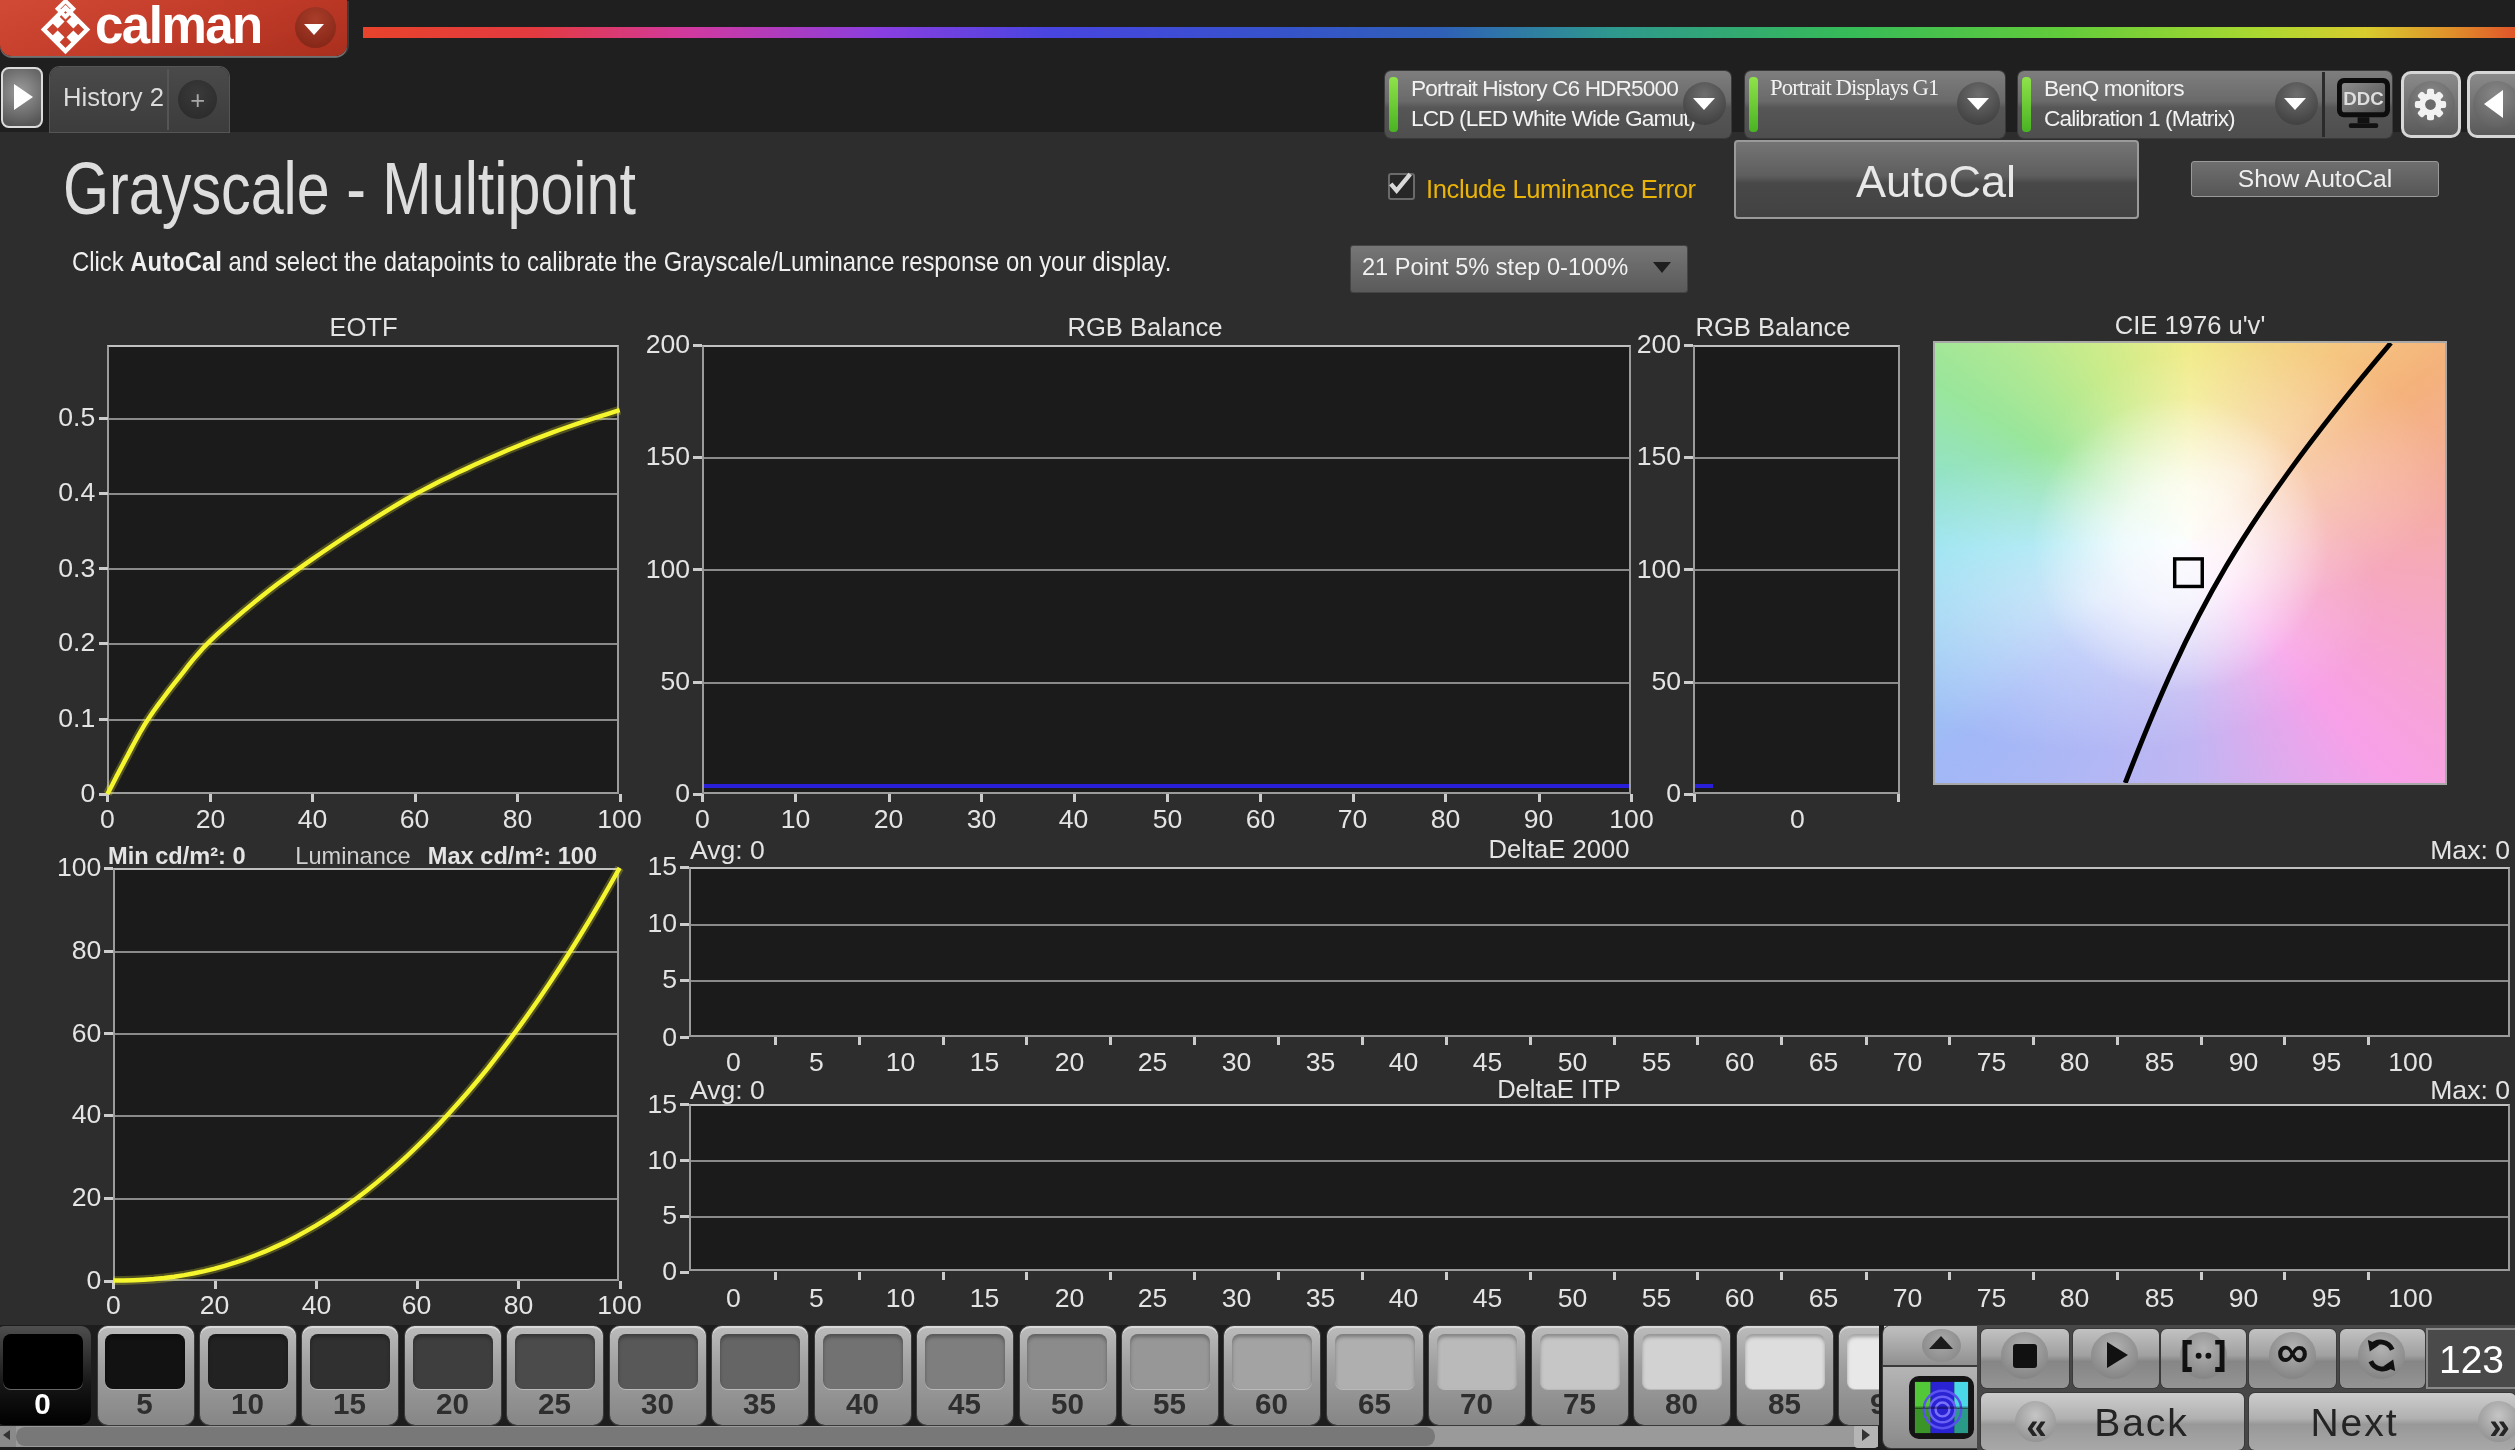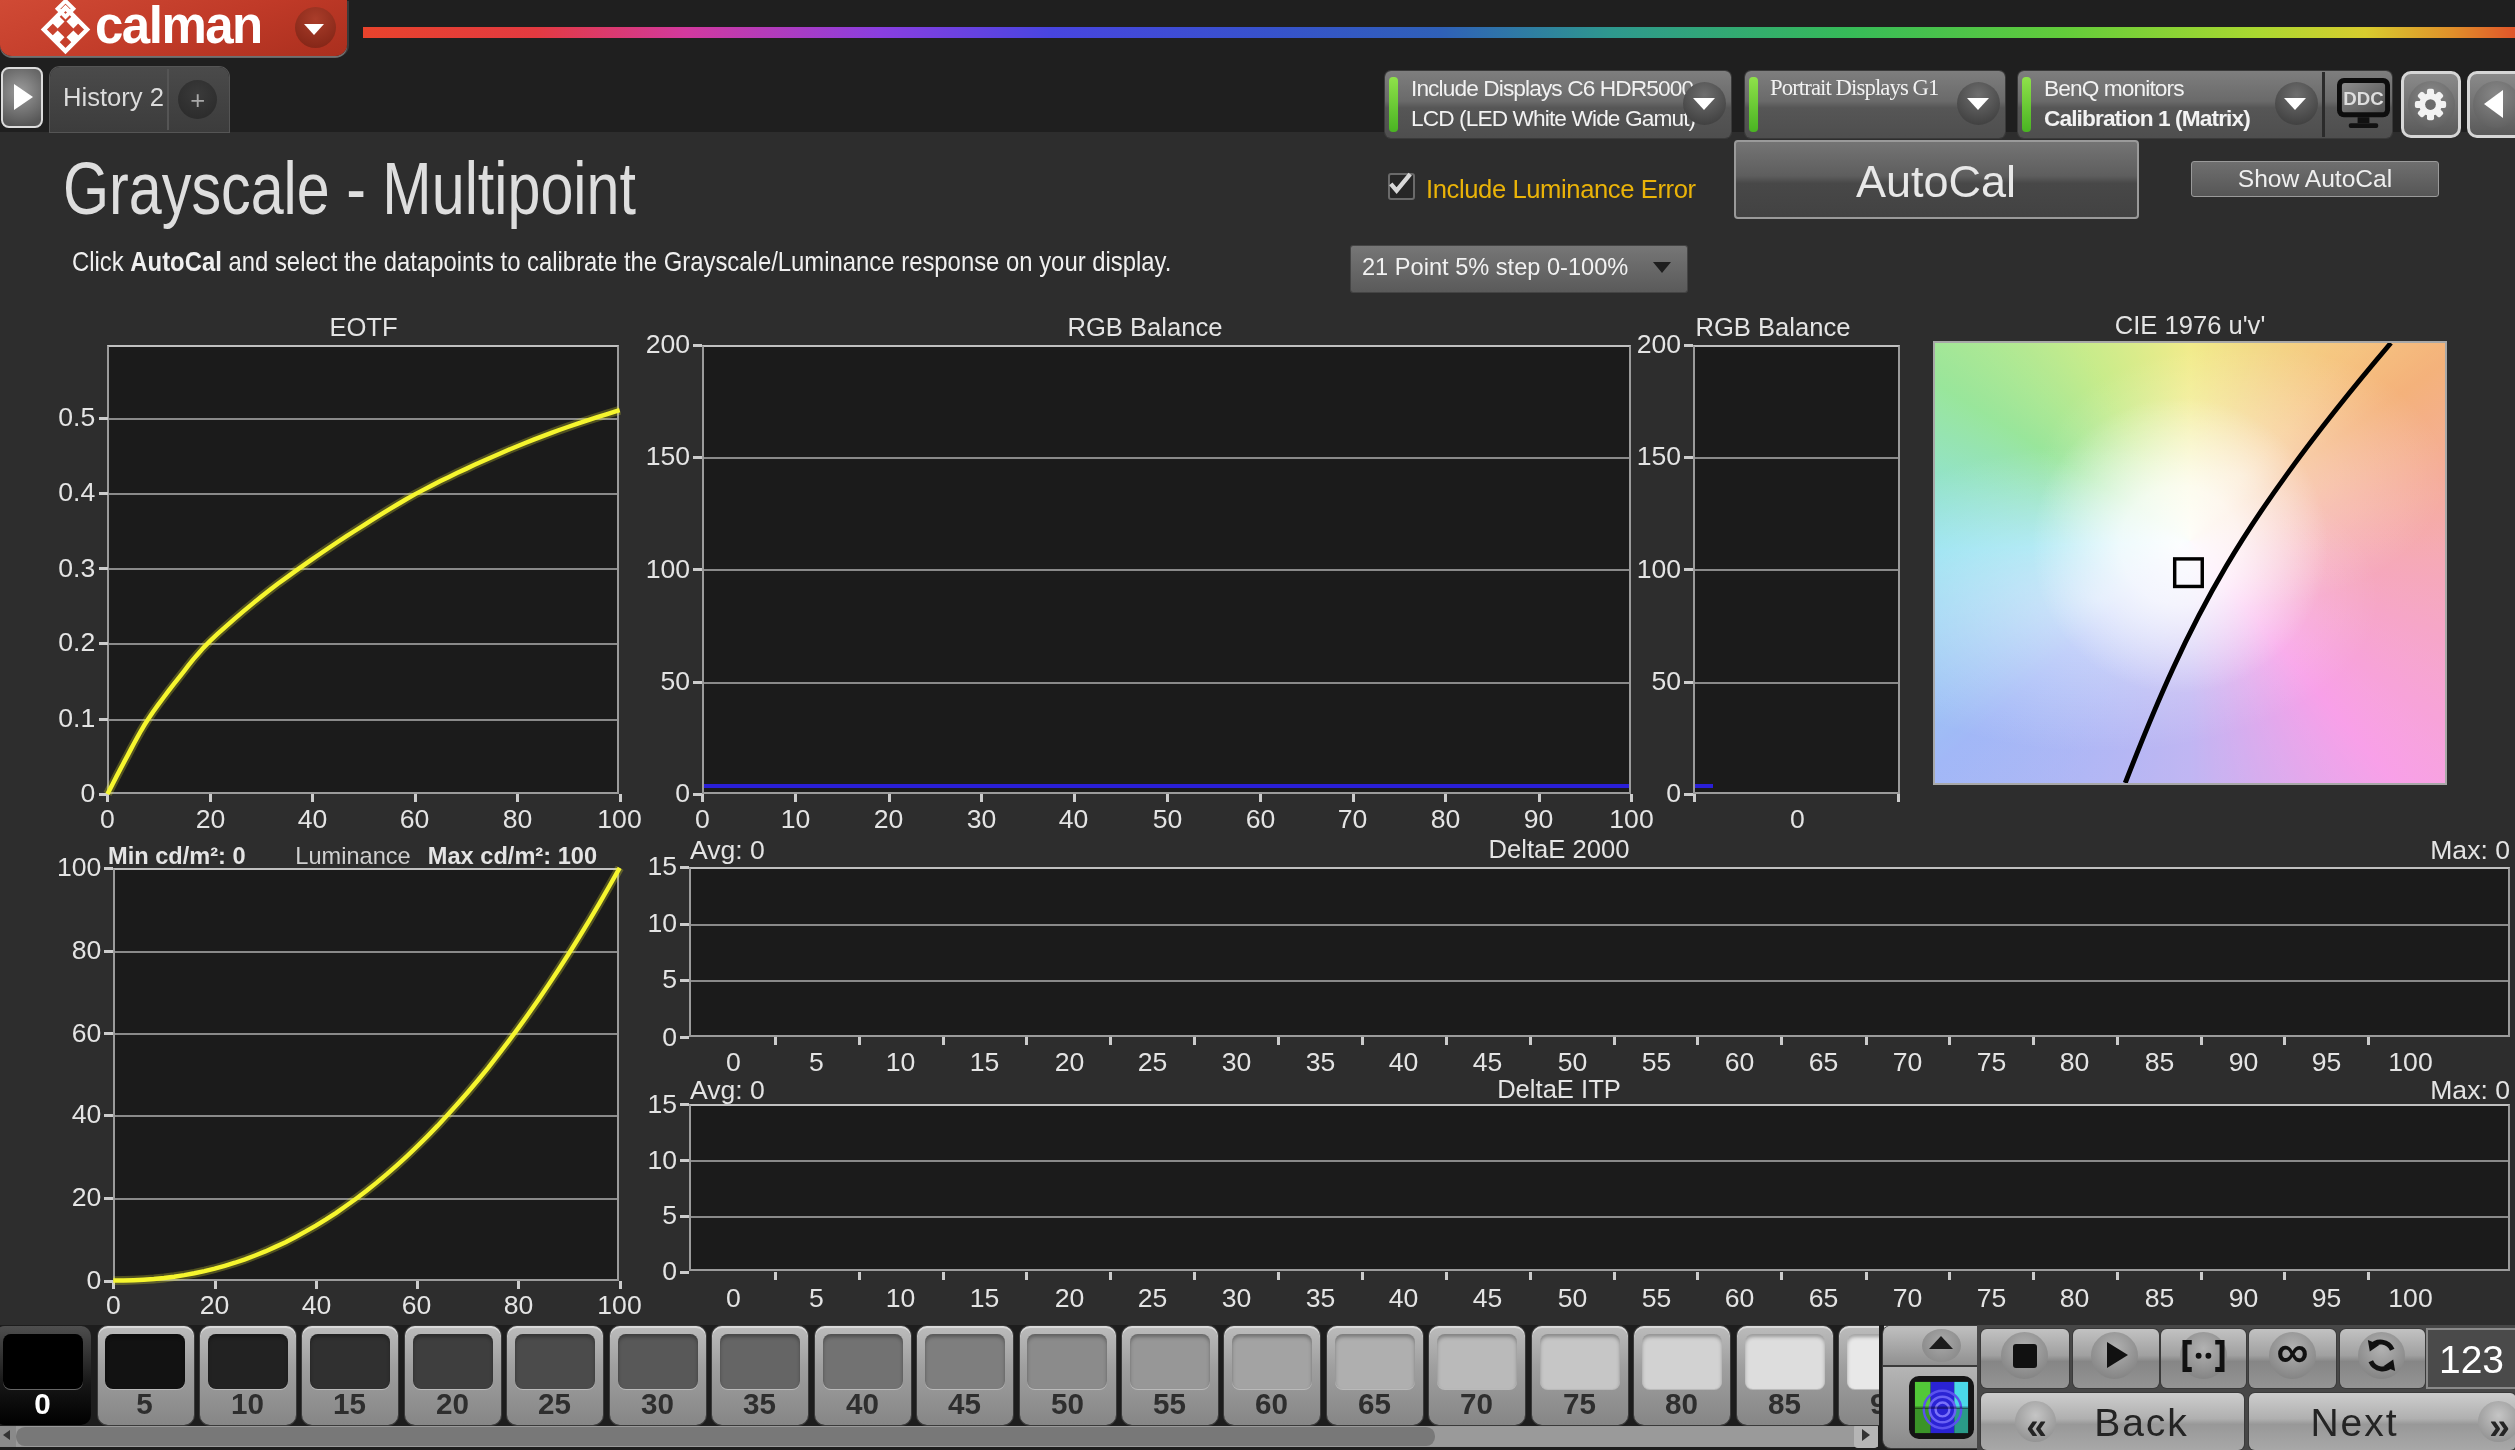--- a/index.html
+++ b/index.html
@@ -25,33 +25,33 @@
 <div style="position:absolute;left:304px;top:23.6px;width:0;height:0;border-left:10.8px solid transparent;border-right:10.8px solid transparent;border-top:11.8px solid #ffffff;"></div>
 <div style="position:absolute;left:1px;top:67px;width:42px;height:61px;border-radius:7.9px;border:2px solid #dcdcdc;background:radial-gradient(circle at 45% 40%,#9c9c9c,#565656 85%);"></div>
 <div style="position:absolute;left:13.8px;top:84px;width:0;height:0;border-top:13.8px solid transparent;border-bottom:13.8px solid transparent;border-left:19.7px solid #ffffff;"></div>
 <div style="position:absolute;left:50px;top:67px;width:179px;height:65px;border-radius:9.9px 9.9px 0 0;background:linear-gradient(180deg,#4a4a4a,#3c3c3c);box-shadow:0 0 0 1px #555;"></div>
 <div style="position:absolute;left:63px;top:83px;white-space:nowrap;font-size:25.6px;color:#dcdcdc;font-weight:400;">History 2</div>
 <div style="position:absolute;left:167px;top:69px;width:2px;height:61px;background:#555555;"></div>
 <div style="position:absolute;left:178px;top:80px;width:39px;height:39px;border-radius:50%;background:radial-gradient(circle at 50% 35%,#3a3a3a,#2c2c2c 80%);"></div>
 <div style="position:absolute;left:188px;top:86px;width:19.7px;text-align:center;white-space:nowrap;font-size:25.6px;color:#a8a8a8;font-weight:400;">+</div>
 <div style="position:absolute;left:1385px;top:71px;width:346px;height:67px;border-radius:5.9px;background:linear-gradient(180deg,#7e7e7e 0%,#6a6a6a 45%,#565656 55%,#4e4e4e 100%);box-shadow:0 0 0 1px #3a3a3a;"></div>
     <div style="position:absolute;left:1389px;top:77px;width:8.9px;height:55px;border-radius:3.9px;background:linear-gradient(180deg,#8fe24a,#49b322);"></div>
-    <div style="position:absolute;left:1411px;top:75px;white-space:nowrap;font-size:22.7px;color:#f2f2f2;font-weight:400;letter-spacing:-0.9px;">Include Displays C6 HDR5000</div>
+    <div style="position:absolute;left:1411px;top:75px;white-space:nowrap;font-size:22.7px;color:#f2f2f2;font-weight:400;letter-spacing:-0.9px;">Portrait History C6 HDR5000</div>
     <div style="position:absolute;left:1411px;top:105px;white-space:nowrap;font-size:22.7px;color:#f2f2f2;font-weight:400;letter-spacing:-0.9px;">LCD (LED White Wide Gamut)</div>
     <div style="position:absolute;left:1683px;top:82px;width:43px;height:43px;border-radius:50%;background:radial-gradient(circle at 50% 30%,#6e6e6e,#3f3f3f 85%);"></div>
     <div style="position:absolute;left:1693px;top:98px;width:0;height:0;border-left:11.8px solid transparent;border-right:11.8px solid transparent;border-top:12.8px solid #ffffff;"></div>
 <div style="position:absolute;left:1745px;top:71px;width:260px;height:67px;border-radius:5.9px;background:linear-gradient(180deg,#7e7e7e 0%,#6a6a6a 45%,#565656 55%,#4e4e4e 100%);box-shadow:0 0 0 1px #3a3a3a;"></div>
     <div style="position:absolute;left:1749px;top:77px;width:8.9px;height:55px;border-radius:3.9px;background:linear-gradient(180deg,#8fe24a,#49b322);"></div>
     <div style="position:absolute;left:1770px;top:75px;white-space:nowrap;font-size:22.7px;color:#f2f2f2;font-weight:400;letter-spacing:-0.9px;font-family:Liberation Serif, serif;">Portrait Displays G1</div>
     <div style="position:absolute;left:1957px;top:82px;width:43px;height:43px;border-radius:50%;background:radial-gradient(circle at 50% 30%,#6e6e6e,#3f3f3f 85%);"></div>
     <div style="position:absolute;left:1967px;top:98px;width:0;height:0;border-left:11.8px solid transparent;border-right:11.8px solid transparent;border-top:12.8px solid #ffffff;"></div>
 <div style="position:absolute;left:2018px;top:71px;width:374px;height:67px;border-radius:5.9px;background:linear-gradient(180deg,#7e7e7e 0%,#6a6a6a 45%,#565656 55%,#4e4e4e 100%);box-shadow:0 0 0 1px #3a3a3a;"></div>
     <div style="position:absolute;left:2022px;top:77px;width:8.9px;height:55px;border-radius:3.9px;background:linear-gradient(180deg,#8fe24a,#49b322);"></div>
     <div style="position:absolute;left:2044px;top:75px;white-space:nowrap;font-size:22.7px;color:#f2f2f2;font-weight:400;letter-spacing:-0.9px;">BenQ monitors</div>
-    <div style="position:absolute;left:2044px;top:105px;white-space:nowrap;font-size:22.7px;color:#f2f2f2;font-weight:700;letter-spacing:-0.9px;">Calibration 1 (Matrix)</div>
+    <div style="position:absolute;left:2044px;top:105px;white-space:nowrap;font-size:22.7px;color:#f2f2f2;font-weight:400;letter-spacing:-0.9px;">Calibration 1 (Matrix)</div>
     <div style="position:absolute;left:2275px;top:82px;width:43px;height:43px;border-radius:50%;background:radial-gradient(circle at 50% 30%,#6e6e6e,#3f3f3f 85%);"></div>
     <div style="position:absolute;left:2284px;top:98px;width:0;height:0;border-left:11.8px solid transparent;border-right:11.8px solid transparent;border-top:12.8px solid #ffffff;"></div>
 <div style="position:absolute;left:2322px;top:72px;width:3px;height:65px;background:#2b2b2b;"></div>
 <svg width="55" height="53" viewBox="0 0 56 54" style="position:absolute;left:2336px;top:77px;">
 <rect x="1" y="1" width="54" height="40" rx="7" fill="#0d0d0d"></rect>
 <rect x="6" y="6" width="44" height="30" rx="3" fill="url(#dg)"></rect>
 <defs>
         <linearGradient id="dg" x1="0" y1="0" x2="1" y2="1">
 <stop offset="0" stop-color="#8d8d8d"></stop>
           <stop offset="1" stop-color="#4e4e4e"></stop>

